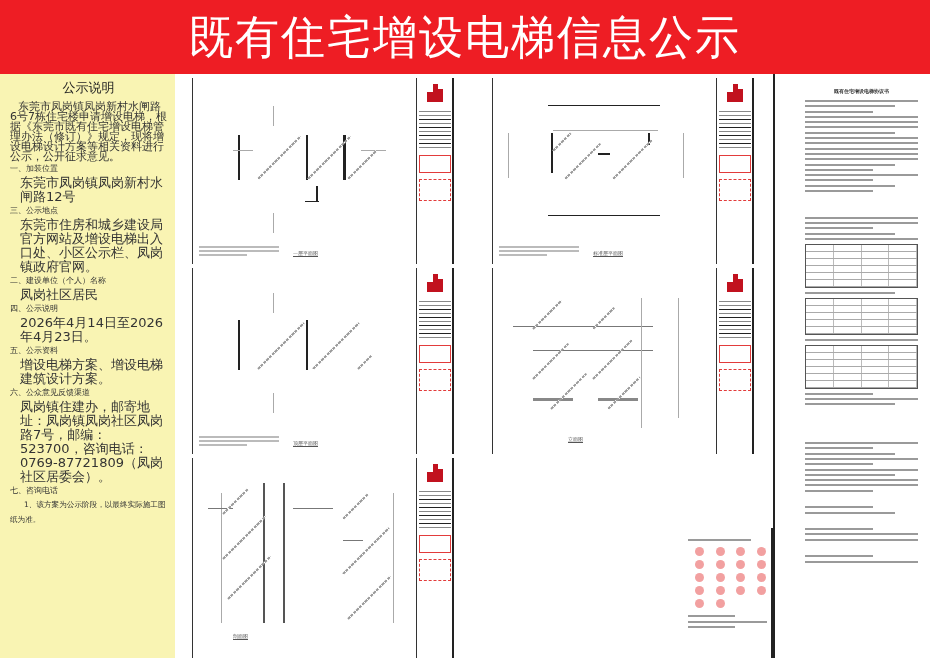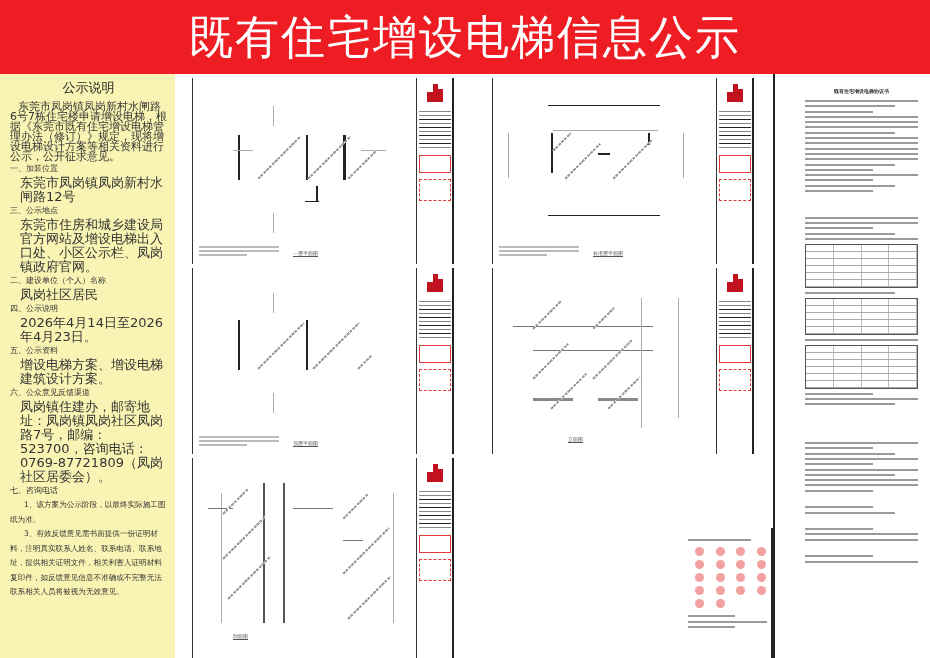--- a/index.html
+++ b/index.html
@@ -104,21 +104,20 @@
     <div class="sb-section-title">五、公示资料</div>
     <div class="sb-section-body">增设电梯方案、增设电梯建筑设计方案。</div>
   </div>
   <div class="sb-section">
     <div class="sb-section-title">六、公众意见反馈渠道</div>
     <div class="sb-section-body">凤岗镇住建办，邮寄地址：凤岗镇凤岗社区凤岗路7号，邮编：523700，咨询电话：0769-87721809（凤岗社区居委会）。</div>
   </div>
   <div class="sb-section">
     <div class="sb-section-title">七、咨询电话</div>
     <div class="sb-note">1、该方案为公示阶段，以最终实际施工图纸为准。</div>
-    <div class="sb-note">3、有效反馈意见需书面提供一份证明材料，注明真实联系人姓名、联系电话、联系地址，提供相关证明文件，相关利害人证明材料复印件，如反馈意见信息不准确或不完整无法联系相关人员将被视为无效意见。</div>
   </div>
 </div>
 
 <div class="sheet" style="left:192px; top:78px; width:262px; height:186px;">
   <div class="drawing">
     <div class="wall" style="left:45px; top:57px; width:2px; height:45px;"></div>
     <div class="wall" style="left:113px; top:57px; width:2px; height:45px;"></div>
     <div class="wall" style="left:150px; top:57px; width:3px; height:45px;"></div>
     <div class="line" style="left:40px; top:72px; width:20px; height:1px;"></div>
     <div class="line" style="left:168px; top:72px; width:25px; height:1px;"></div>

